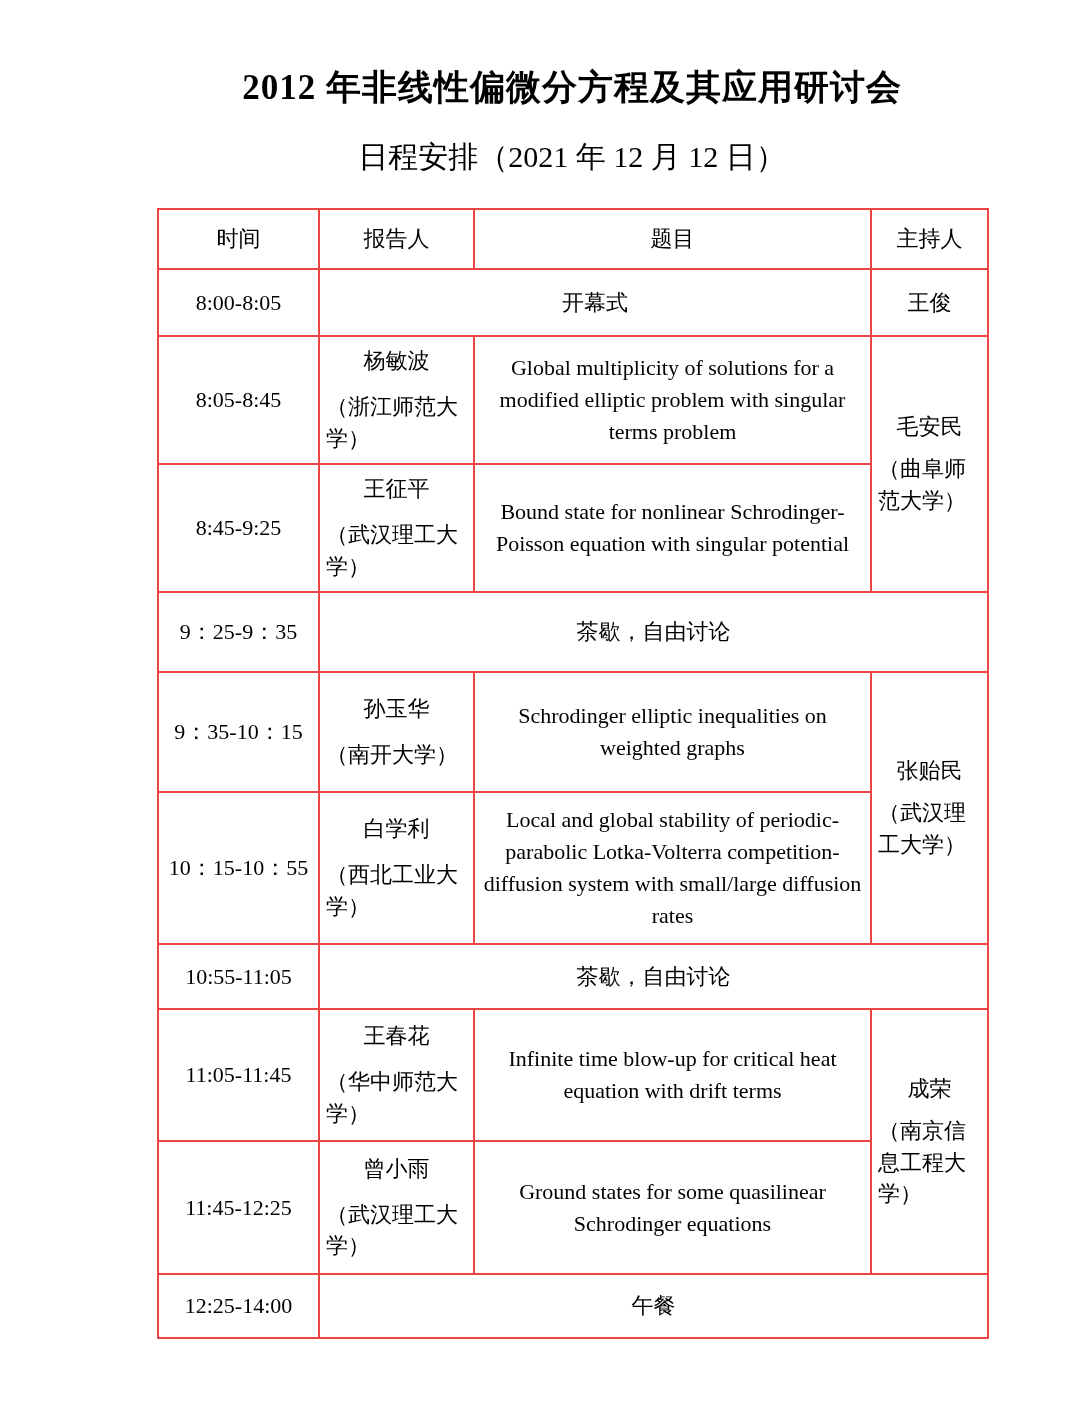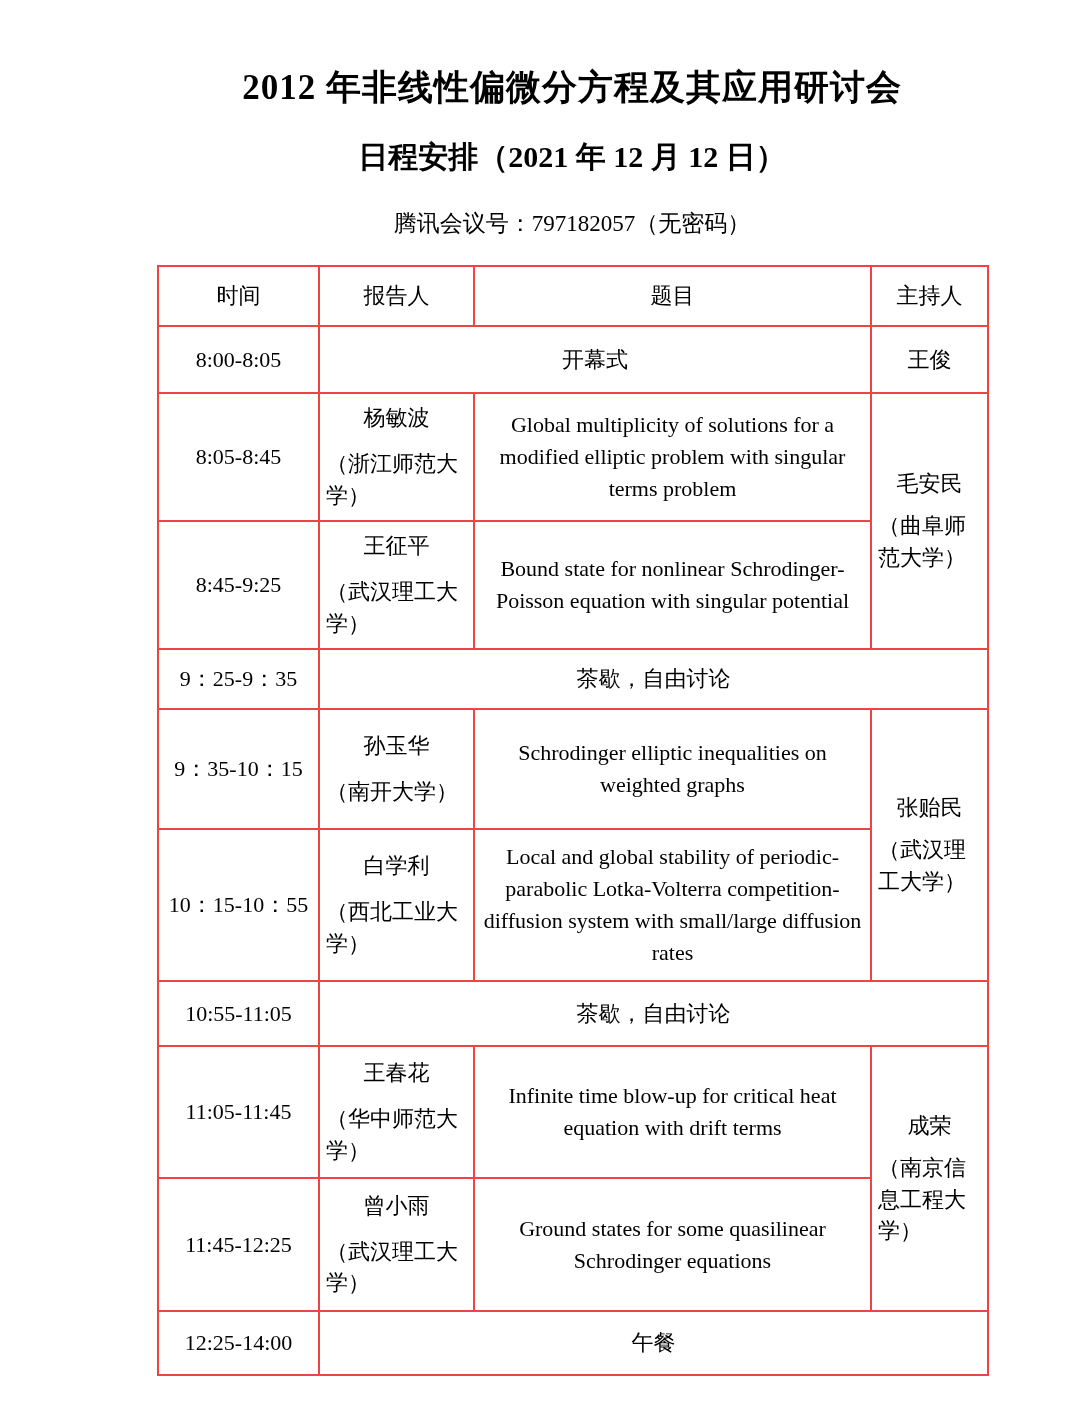--- a/index.html
+++ b/index.html
@@ -22,21 +22,21 @@
   .doc-title {
     font-size: 35px;
     font-weight: bold;
     text-align: center;
     margin: 0 0 26px 0;
     letter-spacing: 1px;
     white-space: nowrap;
   }
   .doc-subtitle {
     font-size: 30px;
-    font-weight: bold;
+    font-weight: normal;
     text-align: center;
     margin: 0 0 30px 0;
   }
   .meeting-line {
     font-size: 23px;
     font-weight: normal;
     text-align: center;
     margin: 0 0 26px 0;
   }
   table.schedule {
@@ -52,21 +52,21 @@
     vertical-align: middle;
     padding: 4px 6px;
     line-height: 1.45;
     box-sizing: border-box;
     overflow: hidden;
   }
   .rh-hd  { height: 60px; }
   .rh-r1  { height: 67px; padding-left: 36px; }
   .rh-r2  { height: 128px; }
   .rh-r3  { height: 128px; }
-  .rh-r4  { height: 60px; }
+  .rh-r4  { height: 80px; }
   .rh-r5  { height: 120px; }
   .rh-r6  { height: 152px; }
   .rh-r7  { height: 65px; }
   .rh-r8  { height: 132px; }
   .rh-r9  { height: 133px; }
   .rh-r10 { height: 64px; }
   .speaker-cell { padding: 4px 10px; }
   .speaker-name { text-align: center; margin-bottom: 14px; }
   .speaker-aff  { text-align: left; }
   .chair-cell   { padding: 4px 6px; }
@@ -75,21 +75,20 @@
   .title-cell   { padding: 4px 14px; }
 </style>
 </head>
 <body>
 
 <div class="page">
   <div class="inner">
 
     <h1 class="doc-title">2012 年非线性偏微分方程及其应用研讨会</h1>
     <h2 class="doc-subtitle">日程安排（2021 年 12 月 12 日）</h2>
-    <div class="meeting-line">腾讯会议号：797182057（无密码）</div>
 
     <table class="schedule">
       <colgroup>
         <col style="width:161px">
         <col style="width:155px">
         <col style="width:397px">
         <col style="width:117px">
       </colgroup>
 
       <tbody>

